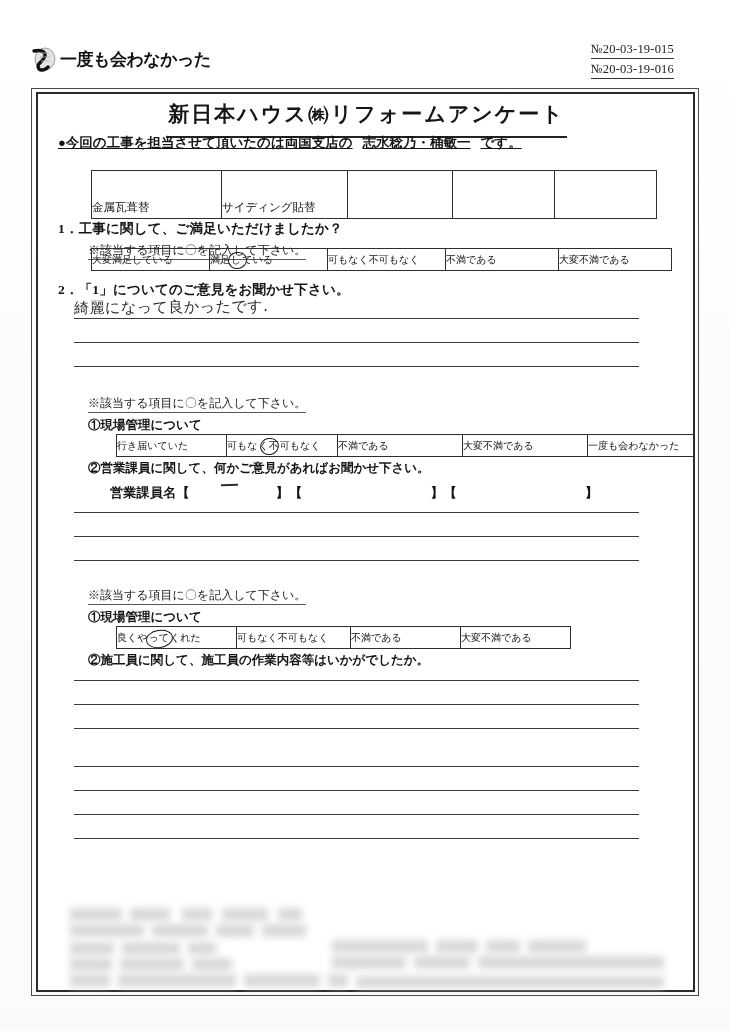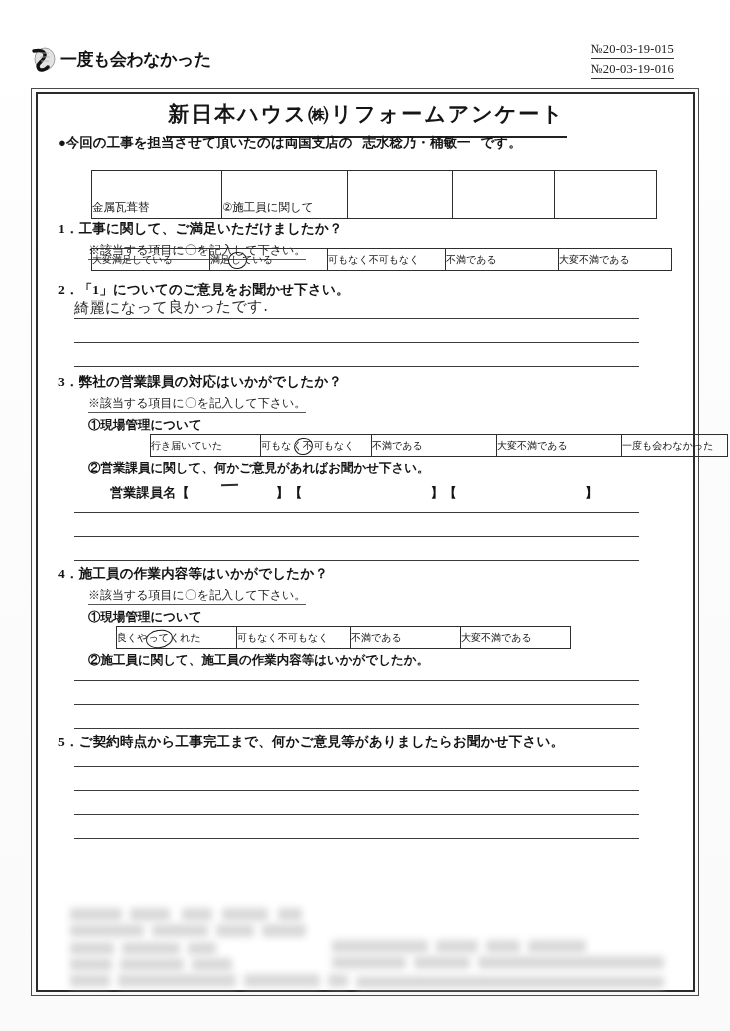--- a/index.html
+++ b/index.html
@@ -123,20 +123,21 @@
   
   .intro-line {
     position: absolute;
     left: 14px;
     top: 40px;
     font-size: 13.5px;
     font-weight: bold;
     letter-spacing: 0px;
     white-space: nowrap;
     color: #151515;
+    text-decoration: underline;
   }
   .intro-line .bullet { font-size: 13px; }
   .intro-line .branch { }
   .intro-line .staff {
     padding: 0 10px;
   }
 
   
   .grid-table {
     position: absolute;
@@ -196,21 +197,21 @@
     color: #141414;
     white-space: nowrap;
   }
 
   
   .rating-table td {
     height: 21px;
     font-size: 10px;
   }
   .rating-q1 { left: 47px; top: 154px; width: 575px; }
-  .rating-q3 { left: 72px; top: 327px; width: 572px; margin-left: 34px; }
+  .rating-q3 { left: 72px; top: 327px; width: 572px; }
   .rating-q4 { left: 72px; top: 518px; width: 450px; }
 
   
   .circled {
     position: relative;
     display: inline-block;
     padding: 0 1px;
   }
   .circled::after {
     content: "";
@@ -334,21 +335,21 @@
     </div>
 
     <div class="intro-line">
       <span class="bullet">●</span><span>今回の工事を担当させて頂いたのは</span><span class="branch">両国支店</span><span>の</span><span class="staff">志水稔乃・桶敏一</span><span>です。</span>
     </div>
 
     <table class="grid-table worktype-table">
       <tbody>
           <tr>
         <td class="hand" style="width:129px">金属瓦葺替</td>
-        <td class="hand" style="width:125px">②施工員に関して</td>
+        <td class="hand" style="width:125px">サイディング貼替</td>
         <td style="width:104px"></td>
         <td style="width:101px"></td>
         <td style="width:101px"></td>
       </tr>
     </tbody>
       </table>
 
     <div class="q-head" style="left:14px; top:126px;">
       <span>1．</span><span>工事に関して、ご満足いただけましたか？</span>
     </div>
@@ -368,23 +369,20 @@
 
     <div class="q-head" style="left:14px; top:187px;">
       <span>2．</span><span>「1」についてのご意見をお聞かせ下さい。</span>
     </div>
 
     <div class="handwriting" style="left:30px; top:204px;">綺麗になって良かったです.</div>
     <div class="write-line" style="left:30px; top:224px; width:565px;"></div>
     <div class="write-line" style="left:30px; top:248px; width:565px;"></div>
     <div class="write-line" style="left:30px; top:272px; width:565px;"></div>
 
-    <div class="q-head" style="left:14px; top:279px;">
-      <span>3．</span><span>弊社の営業課員の対応はいかがでしたか？</span>
-    </div>
     <div class="q-note" style="left:44px; top:301px;">※該当する項目に〇を記入して下さい。</div>
     <div class="q-sub" style="left:44px; top:323px;">①現場管理について</div>
 
     <table class="grid-table rating-table rating-q3" style="top:340px;">
       <tbody>
           <tr>
         <td style="width:109px">行き届いていた</td>
         <td style="width:110px">可もな<span class="circled">く不</span>可もなく</td>
         <td style="width:124px">不満である</td>
         <td style="width:124px">大変不満である</td>
@@ -397,46 +395,40 @@
 
     <div class="bracket-row" style="left:66px; top:390px;">
       <span>営業課員名</span><span class="brk">【</span><span class="gap-sm"></span><span class="brk">】</span><span class="brk">【</span><span class="gap-md"></span><span class="brk">】</span><span class="brk">【</span><span class="gap-lg"></span><span class="brk">】</span>
     </div>
     <div class="hand-dash" style="left:177px; top:390px;"></div>
 
     <div class="write-line" style="left:30px; top:418px; width:565px;"></div>
     <div class="write-line" style="left:30px; top:442px; width:565px;"></div>
     <div class="write-line" style="left:30px; top:466px; width:565px;"></div>
 
-    <div class="q-head" style="left:14px; top:471px;">
-      <span>4．</span><span>施工員の作業内容等はいかがでしたか？</span>
-    </div>
     <div class="q-note" style="left:44px; top:493px;">※該当する項目に〇を記入して下さい。</div>
     <div class="q-sub" style="left:44px; top:515px;">①現場管理について</div>
 
     <table class="grid-table rating-table rating-q4" style="top:532px;">
       <tbody>
           <tr>
         <td style="width:119px">良くや<span class="circled circled-wide">って</span>くれた</td>
         <td style="width:113px">可もなく不可もなく</td>
         <td style="width:109px">不満である</td>
         <td style="width:109px">大変不満である</td>
       </tr>
     </tbody>
       </table>
 
     <div class="q-sub" style="left:44px; top:558px;">②施工員に関して、施工員の作業内容等はいかがでしたか。</div>
 
     <div class="write-line" style="left:30px; top:586px; width:565px;"></div>
     <div class="write-line" style="left:30px; top:610px; width:565px;"></div>
     <div class="write-line" style="left:30px; top:634px; width:565px;"></div>
 
-    <div class="q-head" style="left:14px; top:639px;">
-      <span>5．</span><span>ご契約時点から工事完工まで、何かご意見等がありましたらお聞かせ下さい。</span>
-    </div>
     <div class="write-line" style="left:30px; top:672px; width:565px;"></div>
     <div class="write-line" style="left:30px; top:696px; width:565px;"></div>
     <div class="write-line" style="left:30px; top:720px; width:565px;"></div>
     <div class="write-line" style="left:30px; top:744px; width:565px;"></div>
 
 
     <div class="redacted">
       <div class="rb" style="left:0px;   top:2px;  width:52px; height:13px;"></div>
       <div class="rb" style="left:60px;  top:2px;  width:40px; height:13px;"></div>
       <div class="rb" style="left:112px; top:2px;  width:30px; height:13px;"></div>

